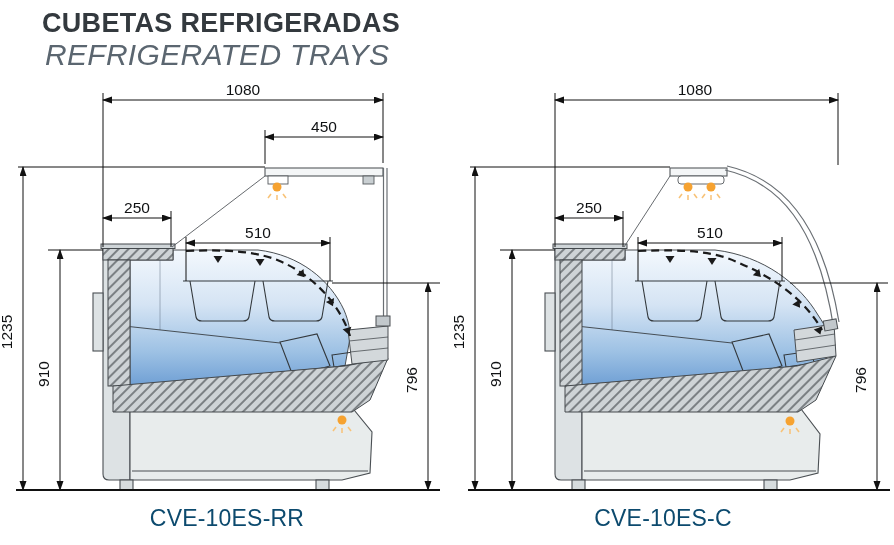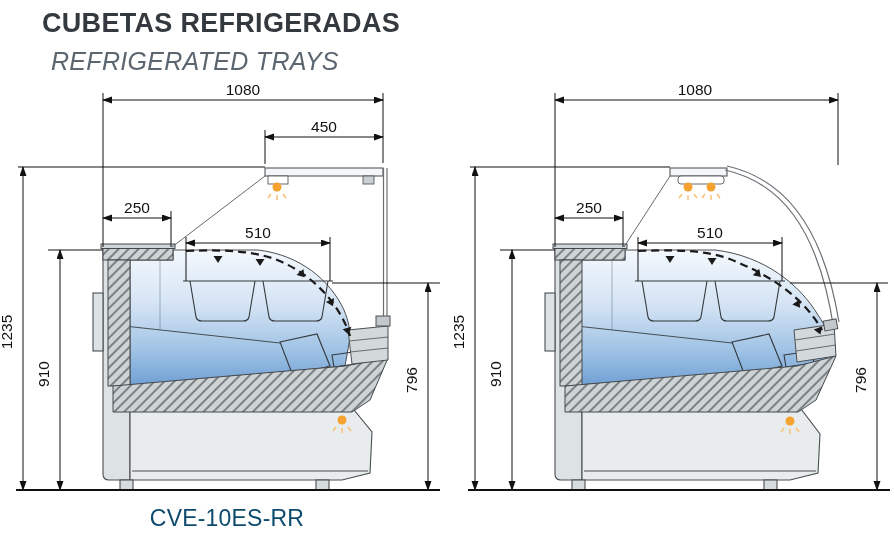--- a/index.html
+++ b/index.html
@@ -1,20 +1,20 @@
 <!DOCTYPE html>
 <html><head>
 <meta charset="utf-8">
 <style>
   html,body{margin:0;padding:0;background:#ffffff;}
   .page{position:relative;width:894px;height:545px;background:#ffffff;overflow:hidden;
         font-family:"Liberation Sans", sans-serif;}
   .hdr{position:absolute;left:42px;top:8px;}
   .hdr h1{margin:0;font-size:27px;line-height:30px;font-weight:bold;color:#33393e;letter-spacing:.3px;}
-  .hdr h2{margin:9px;font-size:25px;line-height:28px;font-style:italic;font-weight:normal;color:#5b6670;letter-spacing:.3px;}
+  .hdr h2{margin:3px;font-size:30px;line-height:28px;font-style:italic;font-weight:normal;color:#5b6670;letter-spacing:.3px;}
   .model-label{position:absolute;top:505px;font-size:23px;color:#0c4a6e;text-align:center;letter-spacing:.2px;}
   .model-label.l{left:60px;width:334px;}
   .model-label.r{left:496px;width:334px;}
   svg text{font-family:"Liberation Sans", sans-serif;font-size:15.5px;fill:#101214;}
   .dwg{position:absolute;top:85px;}
 </style>
 </head>
 <body>
 
 <div class="page">
@@ -242,14 +242,15 @@
     </g>
     <text x="695" y="95" text-anchor="middle">1080</text>
     <text x="589" y="213" text-anchor="middle">250</text>
     <text x="710" y="238" text-anchor="middle">510</text>
     <text x="464" y="332" text-anchor="middle" transform="rotate(-90 464 332)">1235</text>
     <text x="501" y="374" text-anchor="middle" transform="rotate(-90 501 374)">910</text>
     <text x="866" y="380" text-anchor="middle" transform="rotate(-90 866 380)">796</text>
   </svg>
 
   <div class="model-label l">CVE-10ES-RR</div>
+  <div class="model-label r">CVE-10ES-C</div>
 
 </div>
 
 </body></html>

